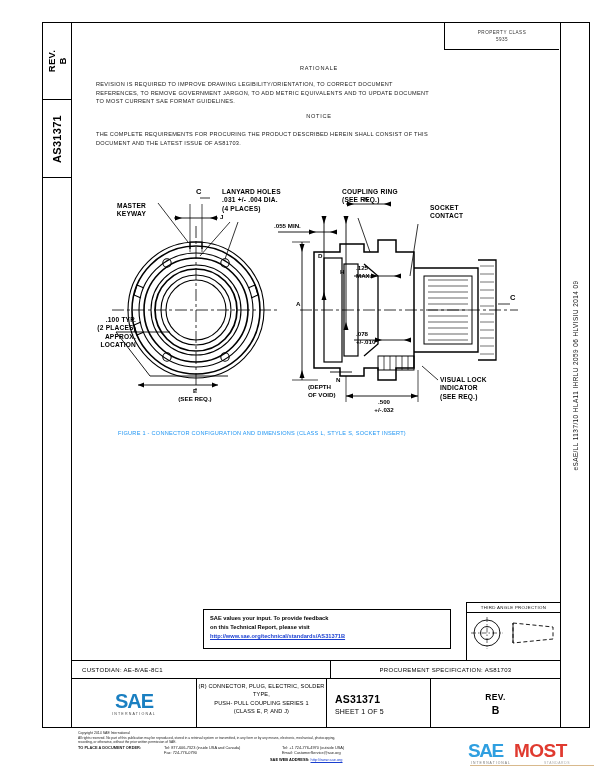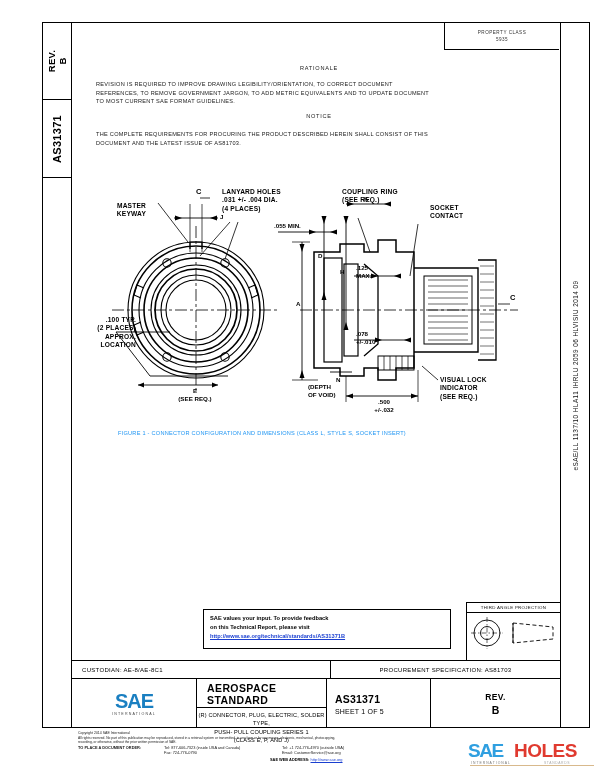--- a/index.html
+++ b/index.html
@@ -657,21 +657,20 @@
     <div class="tb-cust">CUSTODIAN: AE-8/AE-8C1</div>
     <div class="tb-proc">PROCUREMENT SPECIFICATION: AS81703</div>
   </div>
 
   <div class="tb tb-row2">
     <div class="tb-logo">
       <div class="sae-logo">SAE</div>
       <div class="sae-sub">INTERNATIONAL</div>
     </div>
     <div class="tb-title">
-      <div class="as">AEROSPACE STANDARD</div>
       <div class="sub" style="white-space:pre-line">(R) CONNECTOR, PLUG, ELECTRIC, SOLDER TYPE,
 PUSH- PULL COUPLING SERIES 1
 (CLASS E, P, AND J)</div>
     </div>
     <div class="tb-num">
       <div class="n">AS31371</div>
       <div class="s">SHEET 1 OF 5</div>
     </div>
     <div class="tb-rev">
       <div class="r1">REV.</div>
@@ -695,19 +694,19 @@
     </div>
   </div>
 
   <div class="footer-web">
     <span>SAE WEB ADDRESS:</span>
     <span class="u">http://www.sae.org</span>
   </div>
 
   <div class="watermark">
     <div class="wm-sae">SAE</div>
-    <div class="wm-norm">HOLES</div>
+    <div class="wm-norm">MOST</div>
     <div class="wm-rule"></div>
     <div class="wm-sub">INTERNATIONAL</div>
     <div class="wm-sub2">STANDARDS</div>
   </div>
 
 </div>
 
 </body></html>

